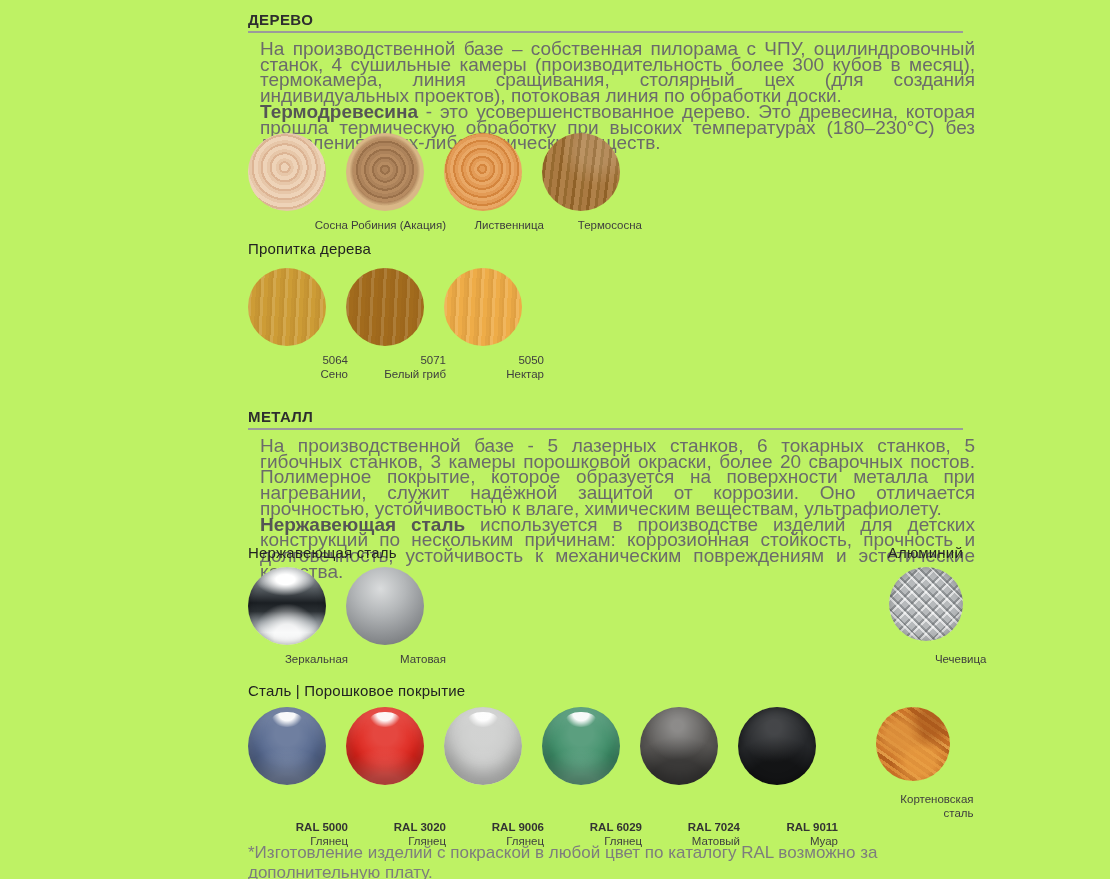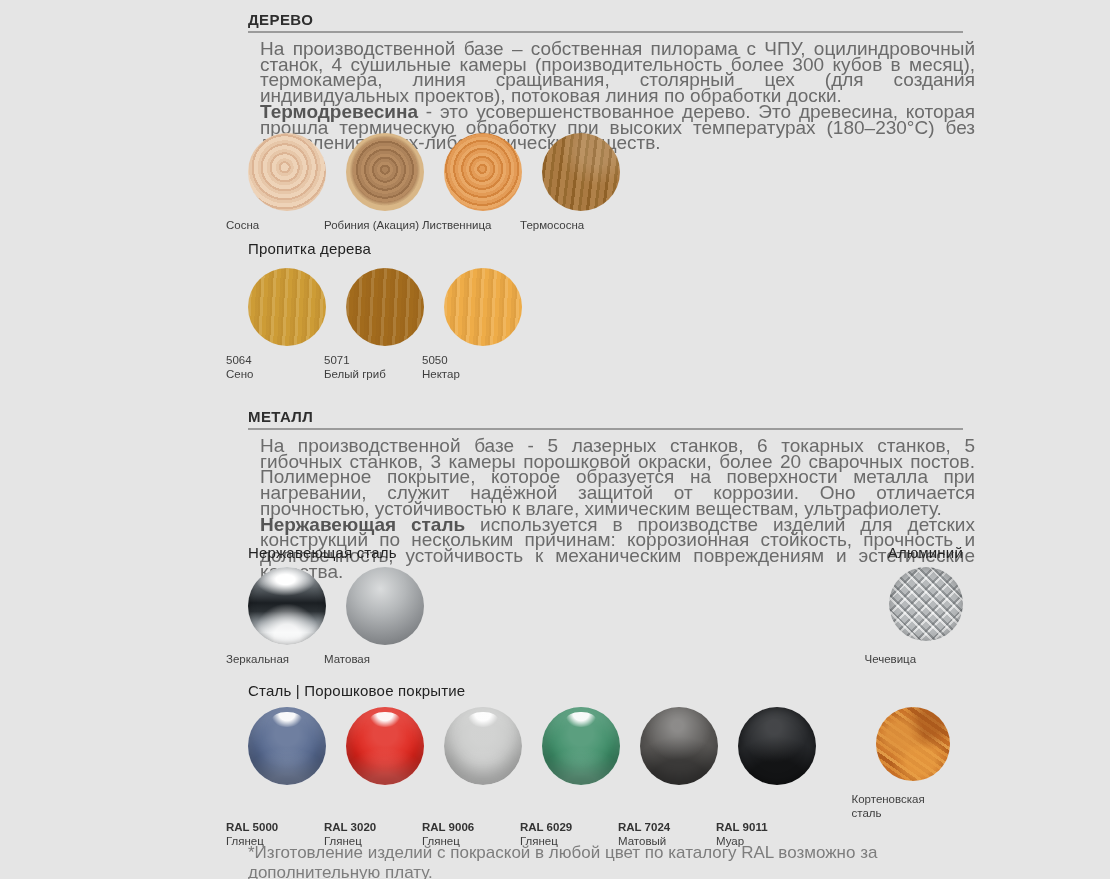--- a/index.html
+++ b/index.html
@@ -1,18 +1,18 @@
 <!DOCTYPE html>
 <html><head>
 <meta charset="utf-8">
 <style>
   * { margin:0; padding:0; box-sizing:border-box; }
   html,body { background:#ffffff; }
   .page {
-    position:relative; width:1110px; height:879px; background:#e5e5e5;
+    position:relative; width:1110px; height:879px; background:#bef264;
     font-family:"Liberation Sans", sans-serif; overflow:hidden;
   }
   .content { position:absolute; left:248px; top:0; width:715px; height:879px; }
 
   .sec-title {
     position:absolute; left:0; font-size:15px; font-weight:bold;
     color:#2e2e2e; letter-spacing:.4px;
   }
   .rule { position:absolute; left:0; width:715px; height:2px; background:#9b9b9b; }
 
@@ -29,21 +29,21 @@
 
   .sw-item { position:relative; width:78px; }
   .sw-item.small { width:75px; }
   .circle {
     position:relative; width:78px; height:78px; border-radius:50%; overflow:hidden;
     margin:0 auto;
   }
   .sw-item.small .circle { width:74px; height:74px; }
   .sw-label {
     position:absolute; top:86px; left:50%; transform:translateX(-50%);
-    width:122px; text-align:left; font-size:11.5px; line-height:13.5px; color:#3e3e3e;
+    width:122px; text-align:right; font-size:11.5px; line-height:13.5px; color:#3e3e3e;
   }
   .sw-label .b { font-weight:bold; color:#333333;margin-top:28px; }
 
   
   .sw-pine { background:
     radial-gradient(circle at 50% 48%, rgba(0,0,0,0) 0 78%, rgba(170,120,80,.35) 90%, rgba(120,75,40,.6) 98%),
     repeating-radial-gradient(circle at 47% 44%, #eed3b8 0 4px, #dcb494 4px 6px, #e7c7a9 6px 9px); }
   .sw-robinia { background:
     radial-gradient(circle at 50% 48%, rgba(0,0,0,0) 0 56%, #d9b787 63% 86%, #8a6437 93%, #5f4222 99%),
     repeating-radial-gradient(circle at 50% 47%, #ac825a 0 3px, #99704a 3px 5px, #b68b61 5px 8px); }

